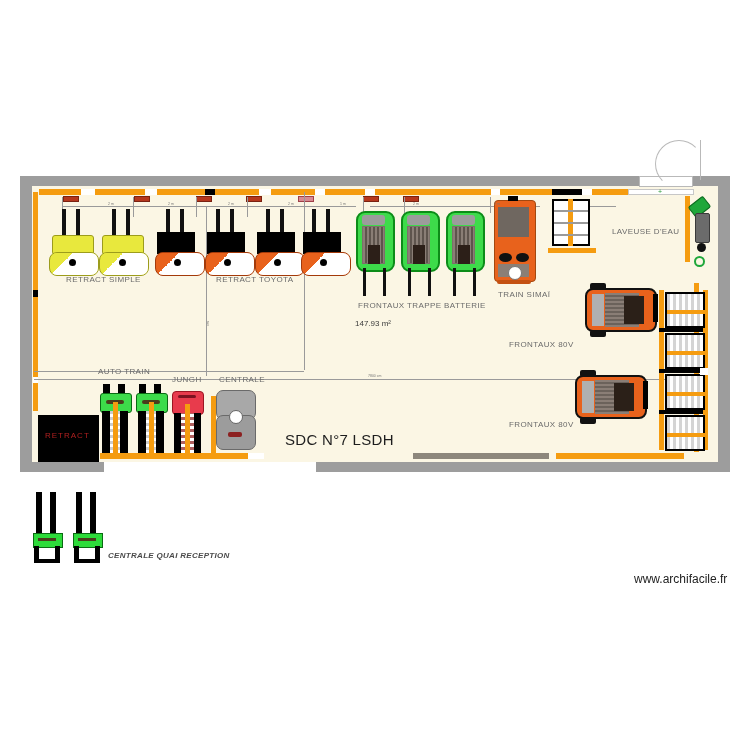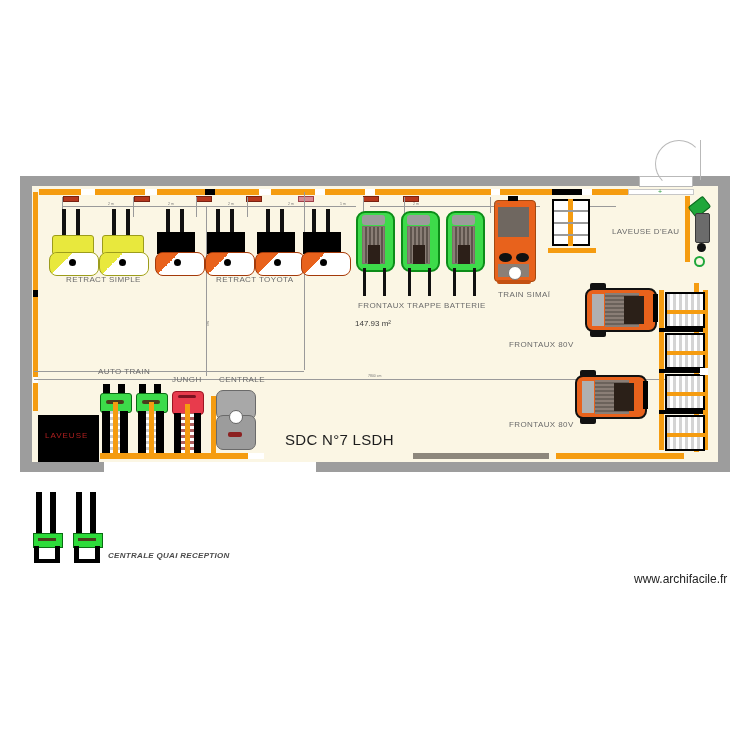--- a/index.html
+++ b/index.html
@@ -257,21 +257,21 @@
   <div class="abs black" style="left:659px;top:410px;width:44px;height:4px;"></div>
 
   <div class="abs" style="left:665px;top:415px;width:40px;height:36px;border:2px solid #000;background:repeating-linear-gradient(90deg,#d4d4d4 0 3px,#ffffff 3px 6px);box-sizing:border-box;"></div>
   <div class="abs orange" style="left:667px;top:433px;width:40px;height:4px;"></div>
 
   <div class="abs white" style="left:700px;top:368px;width:8px;height:7px;"></div>
 
   <div id="area-label">147.93 m²</div>
 
   <div class="abs black" style="left:38px;top:415px;width:61px;height:47px;"></div>
-  <div id="trappe-label">LAVEUSE</div>
+  <div id="trappe-label">RETRACT</div>
 
   <div class="abs black" style="left:103px;top:384px;width:7px;height:12px;"></div>
   <div class="abs black" style="left:118px;top:384px;width:7px;height:12px;"></div>
   <div class="abs" style="left:100px;top:393px;width:30px;height:18px;background:#3ddb4a;border:1px solid #0a6a12;border-radius:3px;"></div>
   <div class="abs" style="left:106px;top:400px;width:18px;height:4px;background:#4a3c1c;border-radius:2px;"></div>
   <div class="abs black" style="left:102px;top:411px;width:8px;height:42px;"></div>
   <div class="abs black" style="left:120px;top:411px;width:8px;height:42px;"></div>
   <div class="abs" style="left:110px;top:411px;width:10px;height:42px;background:repeating-linear-gradient(0deg,#fff 0 3px,#ccc 3px 6px);"></div>
   <div class="abs orange" style="left:113px;top:402px;width:5px;height:56px;"></div>
 

